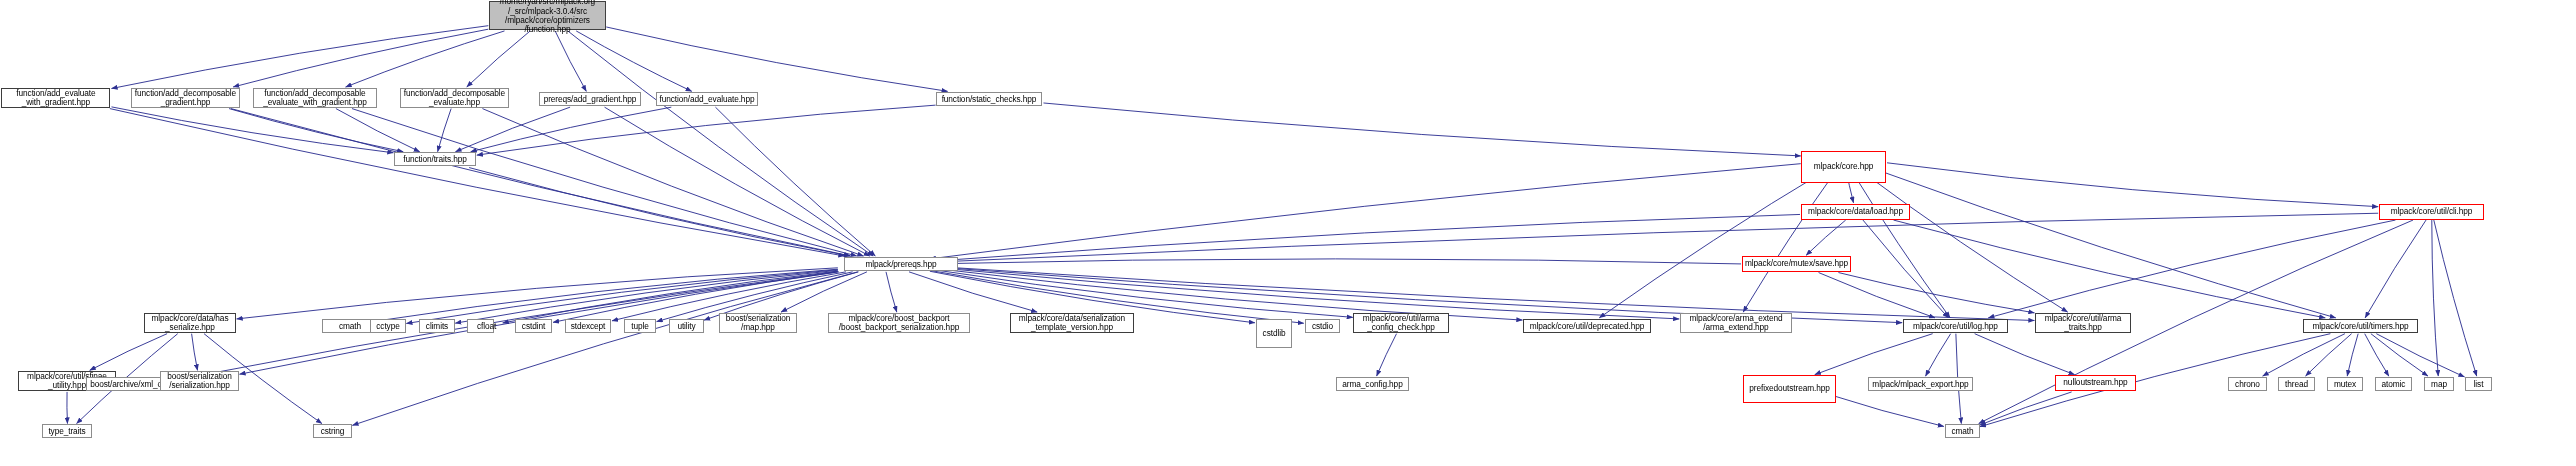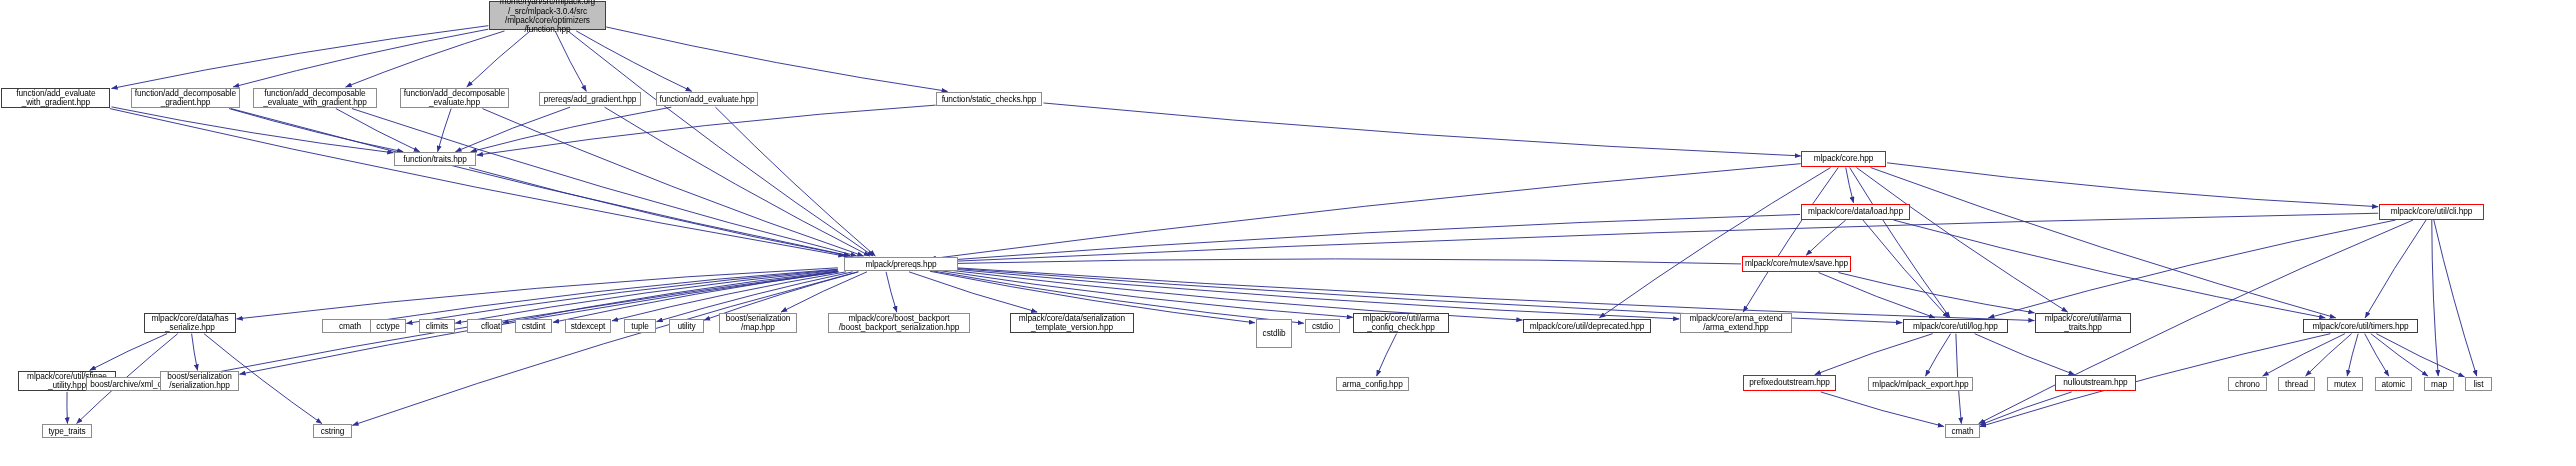--- a/index.html
+++ b/index.html
@@ -162,31 +162,31 @@
       <div class="gnode" style="left: 131px; top: 88px; width: 109px; height: 20px;"><span>function/add_decomposable
 _gradient.hpp</span></div>
       <div class="gnode" style="left: 253px; top: 88px; width: 124px; height: 20px;"><span>function/add_decomposable
 _evaluate_with_gradient.hpp</span></div>
       <div class="gnode" style="left: 400px; top: 88px; width: 109px; height: 20px;"><span>function/add_decomposable
 _evaluate.hpp</span></div>
       <div class="gnode" style="left: 539px; top: 92px; width: 102px; height: 14.4px;"><span>prereqs/add_gradient.hpp</span></div>
       <div class="gnode" style="left: 656px; top: 92px; width: 102px; height: 14.4px;"><span>function/add_evaluate.hpp</span></div>
       <div class="gnode" style="left: 936px; top: 92px; width: 106px; height: 14.4px;"><span>function/static_checks.hpp</span></div>
       <div class="gnode" style="left: 394px; top: 152px; width: 82px; height: 14.4px;"><span>function/traits.hpp</span></div>
-      <div class="gnode red" style="left: 1801px; top: 151px; width: 85px; height: 16px; align-items: center;"><span>mlpack/core.hpp</span></div>
+      <div class="gnode red" style="left: 1801px; top: 151px; width: 85px; height: 32px; align-items: center;"><span>mlpack/core.hpp</span></div>
       <div class="gnode red" style="left: 1801px; top: 204px; width: 109px; height: 16px;"><span>mlpack/core/data/load.hpp</span></div>
       <div class="gnode red" style="left: 2379px; top: 204px; width: 105px; height: 16px;"><span>mlpack/core/util/cli.hpp</span></div>
       <div class="gnode red" style="left: 1742px; top: 256px; width: 109px; height: 16px;"><span>mlpack/core/mutex/save.hpp</span></div>
       <div class="gnode" style="left: 844px; top: 257px; width: 114px; height: 14.4px;"><span>mlpack/prereqs.hpp</span></div>
       <div class="gnode bold" style="left: 144px; top: 313px; width: 92px; height: 20px;"><span>mlpack/core/data/has
 _serialize.hpp</span></div>
       <div class="gnode" style="left: 322px; top: 319px; width: 56px; height: 14.4px;"><span>cmath</span></div>
       <div class="gnode" style="left: 370px; top: 319px; width: 36px; height: 14.4px;"><span>cctype</span></div>
       <div class="gnode" style="left: 419px; top: 319px; width: 36px; height: 14.4px;"><span>climits</span></div>
-      <div class="gnode" style="left: 467px; top: 319px; width: 35px; height: 14.4px; padding-left: 12px;"><span>cfloat</span></div>
+      <div class="gnode" style="left: 467px; top: 319px; width: 27px; height: 14.4px; padding-left: 12px;"><span>cfloat</span></div>
       <div class="gnode" style="left: 515px; top: 319px; width: 37px; height: 14.4px;"><span>cstdint</span></div>
       <div class="gnode" style="left: 565px; top: 319px; width: 46px; height: 14.4px;"><span>stdexcept</span></div>
       <div class="gnode" style="left: 624px; top: 319px; width: 32px; height: 14.4px;"><span>tuple</span></div>
       <div class="gnode" style="left: 669px; top: 319px; width: 35px; height: 14.4px;"><span>utility</span></div>
       <div class="gnode" style="left: 719px; top: 313px; width: 78px; height: 20px;"><span>boost/serialization
 /map.hpp</span></div>
       <div class="gnode" style="left: 828px; top: 313px; width: 142px; height: 20px;"><span>mlpack/core/boost_backport
 /boost_backport_serialization.hpp</span></div>
       <div class="gnode bold" style="left: 1010px; top: 313px; width: 124px; height: 20px;"><span>mlpack/core/data/serialization
 _template_version.hpp</span></div>
@@ -200,21 +200,21 @@
       <div class="gnode bold" style="left: 1903px; top: 319px; width: 105px; height: 14.4px;"><span>mlpack/core/util/log.hpp</span></div>
       <div class="gnode bold" style="left: 2035px; top: 313px; width: 96px; height: 20px;"><span>mlpack/core/util/arma
 _traits.hpp</span></div>
       <div class="gnode bold" style="left: 2303px; top: 319px; width: 115px; height: 14.4px;"><span>mlpack/core/util/timers.hpp</span></div>
       <div class="gnode bold" style="left: 18px; top: 371px; width: 98px; height: 20px;"><span>mlpack/core/util/sfinae
 _utility.hpp</span></div>
       <div class="gnode" style="left: 86px; top: 377px; width: 122px; height: 14.4px;"><span>boost/archive/xml_oarchive.hpp</span></div>
       <div class="gnode" style="left: 160px; top: 371px; width: 79px; height: 20px;"><span>boost/serialization
 /serialization.hpp</span></div>
       <div class="gnode" style="left: 1336px; top: 377px; width: 73px; height: 14.4px;"><span>arma_config.hpp</span></div>
-      <div class="gnode red" style="left: 1743px; top: 375px; width: 93px; height: 16px;"><span>prefixedoutstream.hpp</span></div>
+      <div class="gnode red" style="left: 1743px; top: 375px; width: 93px; height: 28px;"><span>prefixedoutstream.hpp</span></div>
       <div class="gnode" style="left: 1868px; top: 377px; width: 105px; height: 14.4px;"><span>mlpack/mlpack_export.hpp</span></div>
       <div class="gnode red" style="left: 2055px; top: 375px; width: 81px; height: 16px;"><span>nulloutstream.hpp</span></div>
       <div class="gnode" style="left: 2228px; top: 377px; width: 39px; height: 14.4px;"><span>chrono</span></div>
       <div class="gnode" style="left: 2278px; top: 377px; width: 37px; height: 14.4px;"><span>thread</span></div>
       <div class="gnode" style="left: 2327px; top: 377px; width: 36px; height: 14.4px;"><span>mutex</span></div>
       <div class="gnode" style="left: 2375px; top: 377px; width: 37px; height: 14.4px;"><span>atomic</span></div>
       <div class="gnode" style="left: 2424px; top: 377px; width: 30px; height: 14.4px;"><span>map</span></div>
       <div class="gnode" style="left: 2465px; top: 377px; width: 27px; height: 14.4px;"><span>list</span></div>
       <div class="gnode" style="left: 42px; top: 424px; width: 50px; height: 14.4px;"><span>type_traits</span></div>
       <div class="gnode" style="left: 313px; top: 424px; width: 39px; height: 14.4px;"><span>cstring</span></div>

